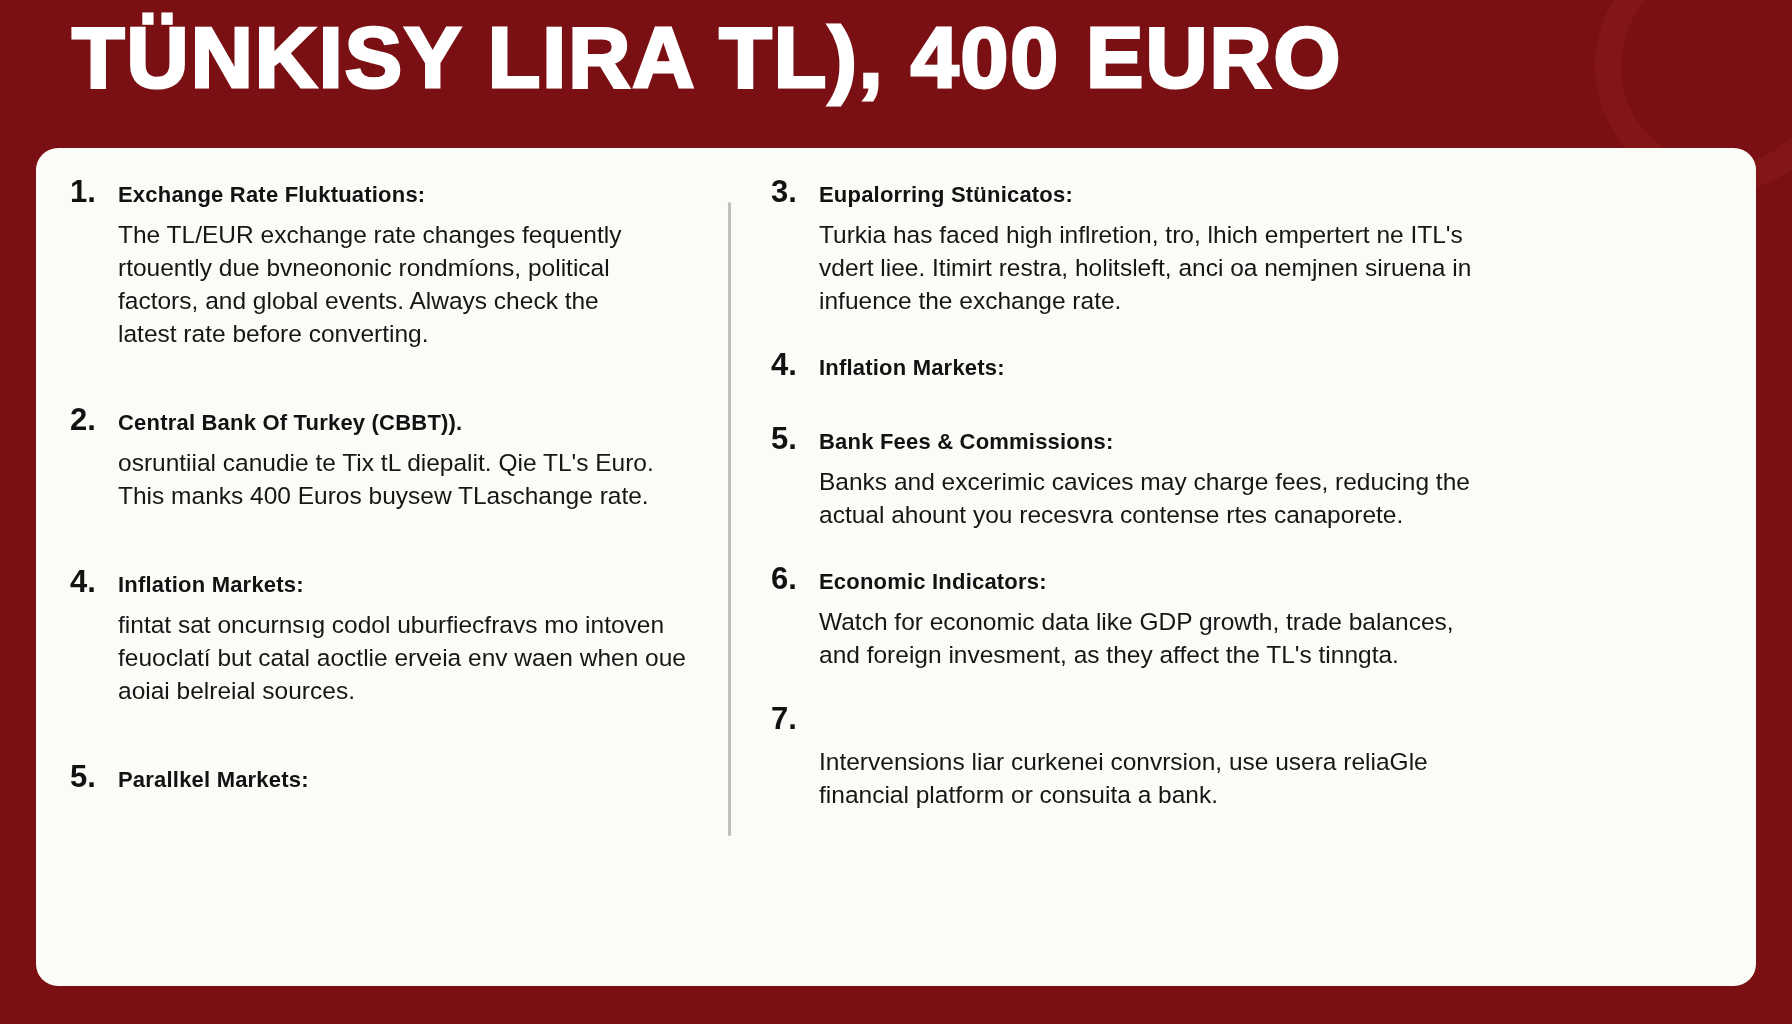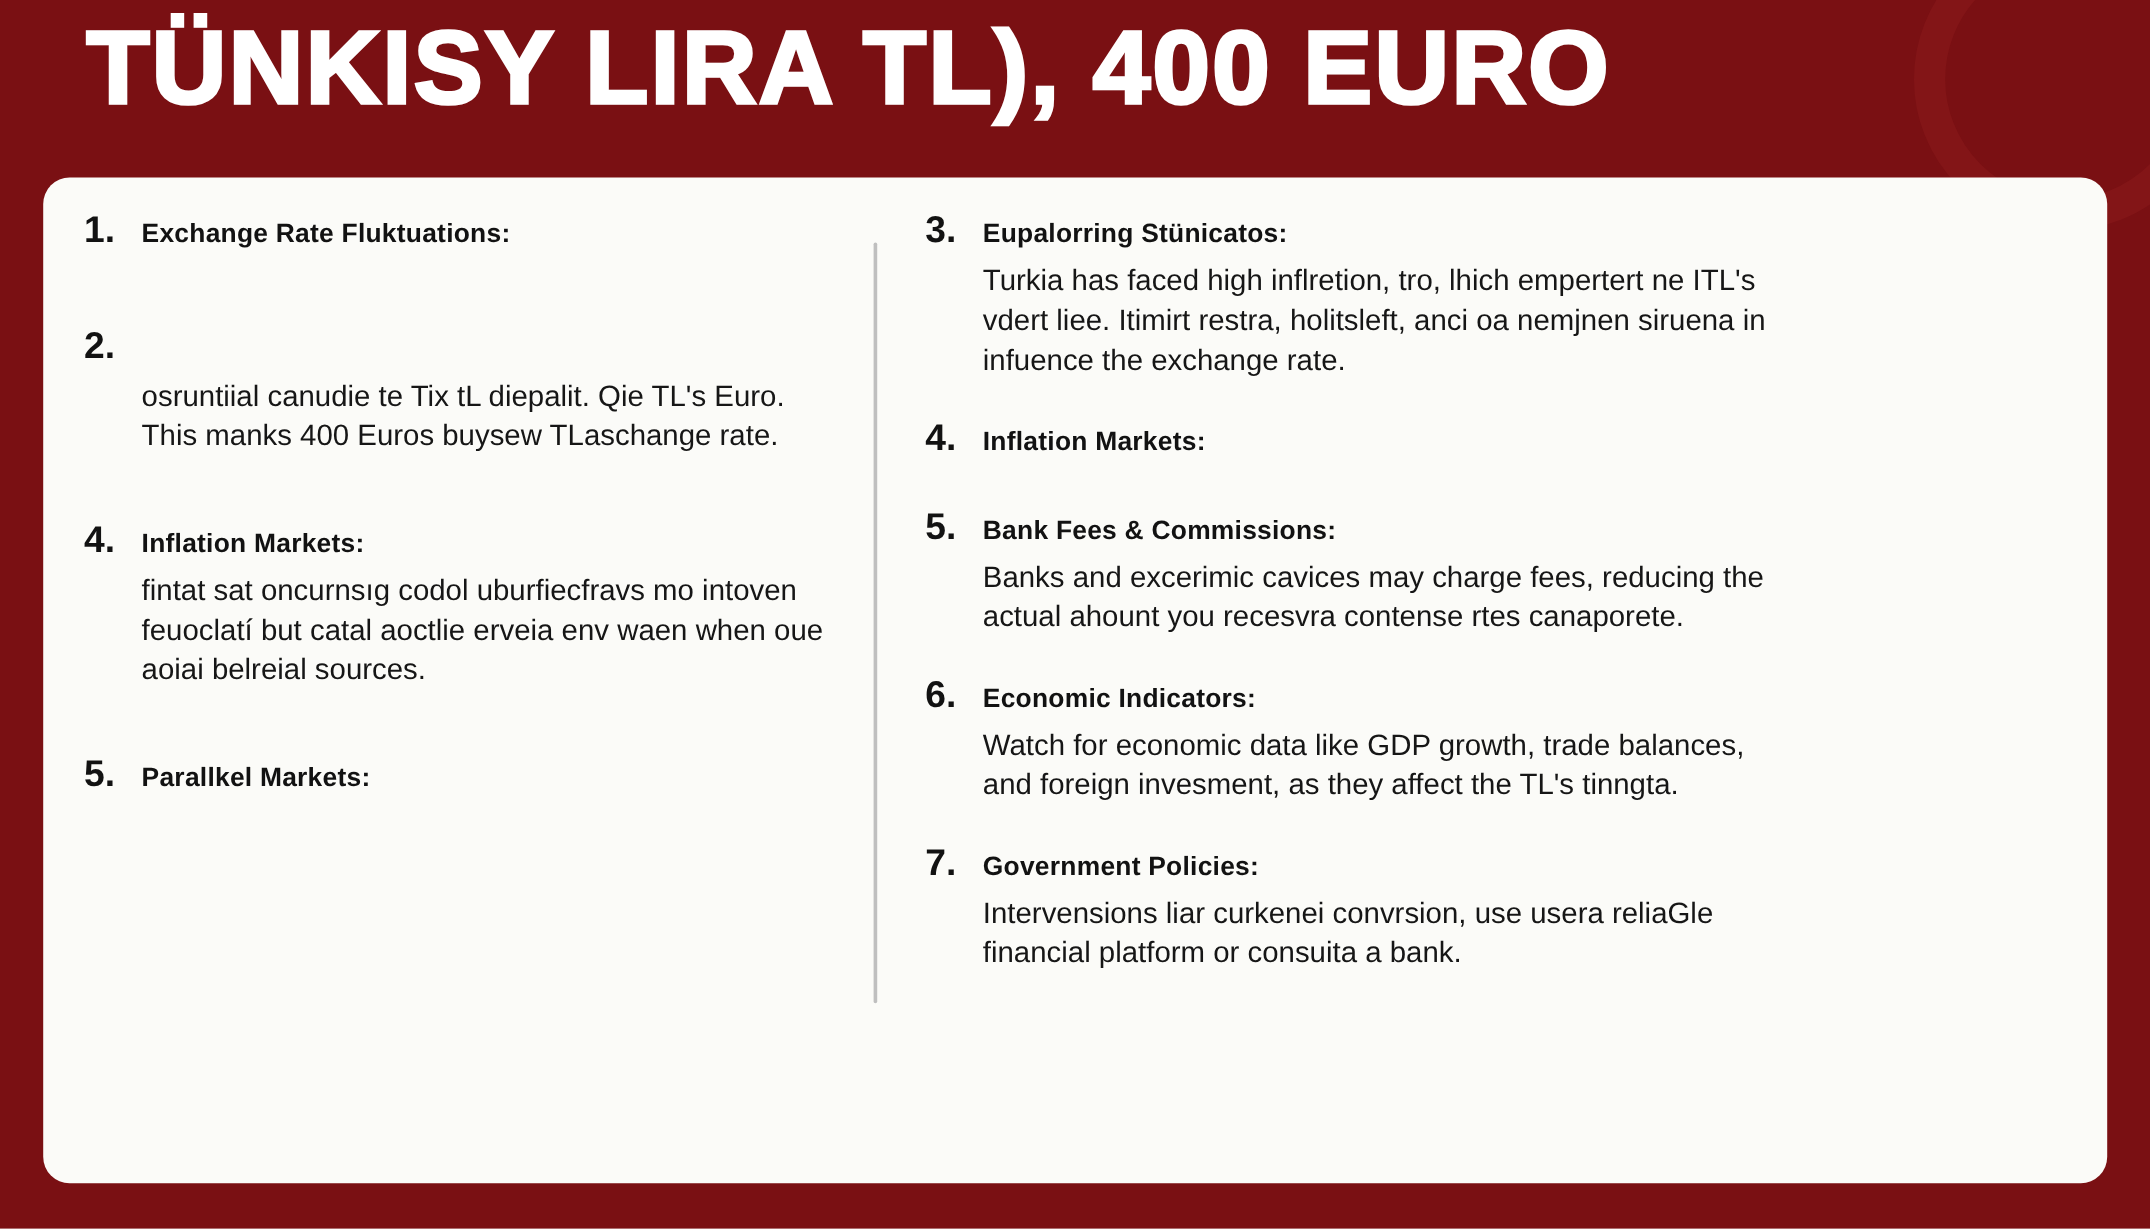--- a/index.html
+++ b/index.html
@@ -110,25 +110,30 @@
   <h1 class="title">TÜNKISY LIRA TL), 400 EURO</h1>
 
   <div class="card">
 
     <div class="col col-left">
       <div class="item">
         <div class="item-head">
           <span class="num">1.</span>
           <span class="heading">Exchange Rate Fluktuations:</span>
         </div>
+        <p class="body">The TL/EUR exchange rate changes fequently
+rtouently due bvneononic rondmíons, political
+factors, and global events. Always check the
+latest rate before converting.</p>
       </div>
 
       <div class="item">
         <div class="item-head">
           <span class="num">2.</span>
+          <span class="heading">Central Bank Of Turkey (CBBT)).</span>
         </div>
         <p class="body">osruntiial canudie te Tix tL diepalit. Qie TL's Euro.
 This manks 400 Euros buysew TLaschange rate.</p>
       </div>
 
       <div class="item">
         <div class="item-head">
           <span class="num">4.</span>
           <span class="heading">Inflation Markets:</span>
         </div>
@@ -179,21 +184,20 @@
           <span class="num">6.</span>
           <span class="heading">Economic Indicators:</span>
         </div>
         <p class="body">Watch for economic data like GDP growth, trade balances,
 and foreign invesment, as they affect the TL's tinngta.</p>
       </div>
 
       <div class="item">
         <div class="item-head">
           <span class="num">7.</span>
-          <span class="heading">Government Policies:</span>
         </div>
         <p class="body">Intervensions liar curkenei convrsion, use usera reliaGle
 financial platform or consuita a bank.</p>
       </div>
     </div>
 
   </div>
 </div>
 
 </body></html>

